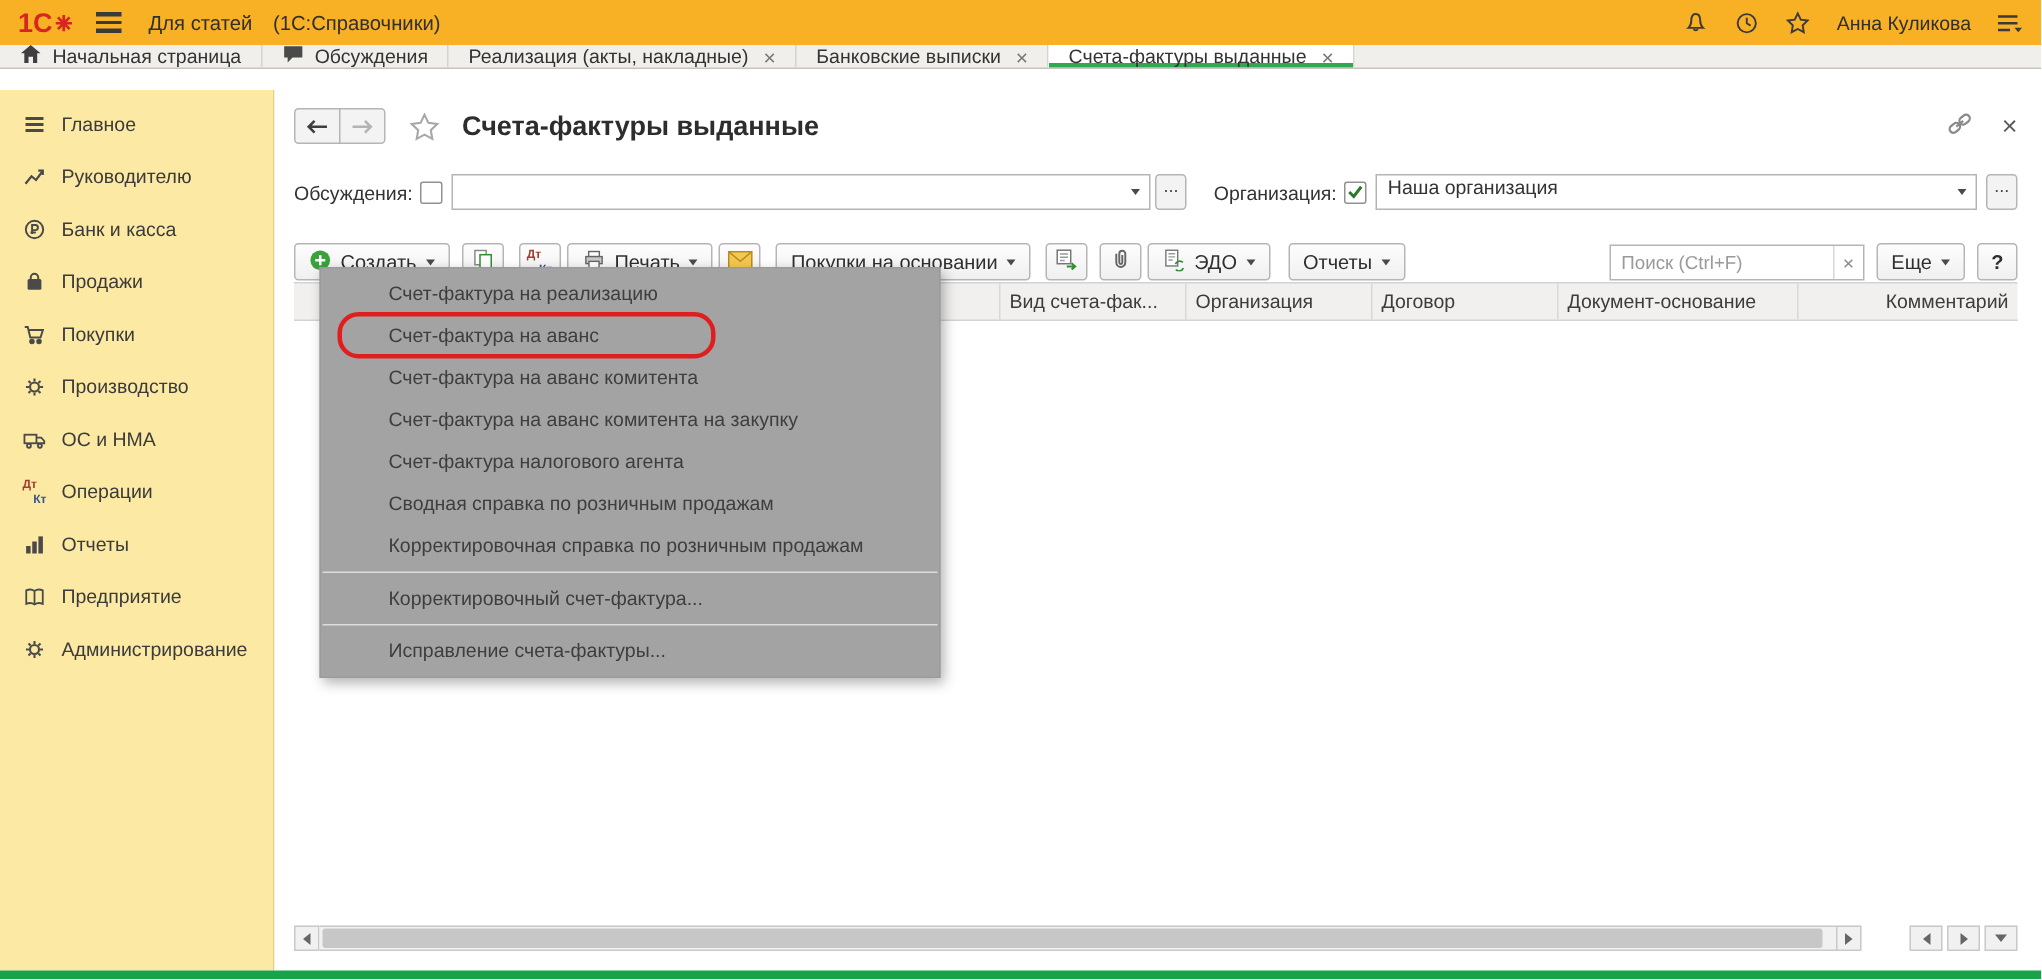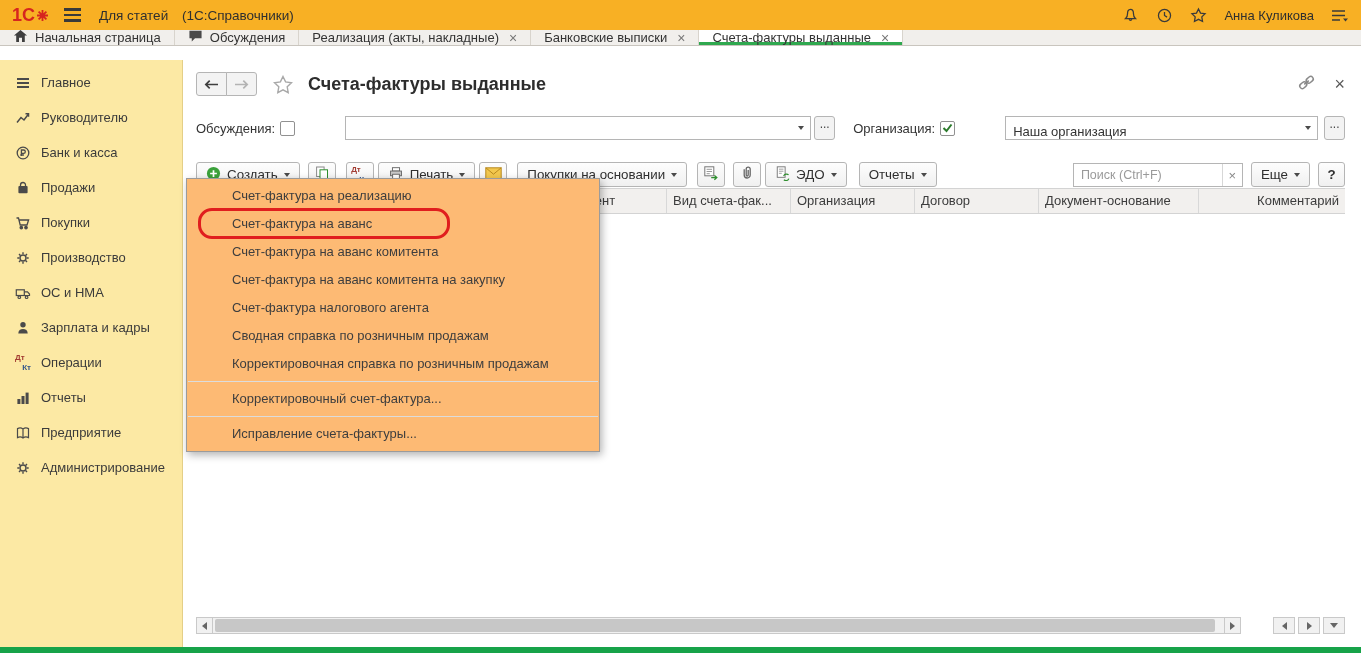--- a/index.html
+++ b/index.html
@@ -48,22 +48,22 @@
   .page-title { font-size:18px; font-weight:bold; margin-left:15px; color:#2d2d2d; }
   .title-right { margin-left:auto; display:flex; align-items:center; gap:18px; }
   .win-close { font-size:18px; color:#5a5a5a; cursor:pointer; line-height:1; }
 
   .filter-row { position:absolute; top:55px; left:13px; right:16px; height:26px;
                 display:flex; align-items:center; }
   .flabel { margin-right:5px; white-space:nowrap; }
   .checkbox { width:15px; height:15px; background:#fff; border:1px solid #919191; border-radius:2px;
               display:inline-flex; align-items:center; justify-content:center; margin-right:6px;
               cursor:pointer; flex:0 0 auto; }
-  .combo { display:flex; align-items:flex-end; height:24px; background:#fff;
-           border:1px solid #b5b5b5;margin-left:44px; }
+  .combo { display:flex; align-items:flex-start; height:24px; background:#fff;
+           border:1px solid #b5b5b5; }
   .combo .val { flex:1; padding:0 7px; white-space:nowrap; overflow:hidden; }
   .combo .dd { width:19px; align-self:stretch; display:flex; align-items:center;
                justify-content:center; cursor:pointer; }
   .combo.contractor { width:466px; }
   .combo.org { flex:1; margin-right:3px; }
   .caret { display:inline-block; width:0; height:0; border-left:3.5px solid transparent;
            border-right:3.5px solid transparent; border-top:4.5px solid #4a4a4a; }
   .mini-btn { width:21px; height:24px; border:1px solid #b5b5b5; background:#f3f3f3;
               border-radius:3px; display:flex; align-items:flex-start; justify-content:center;
               font-size:12px; color:#444; cursor:pointer; margin-left:3px; line-height:14px; }
@@ -110,21 +110,21 @@
            border-right:5px solid #666; }
   .tri-r { width:0; height:0; border-top:4px solid transparent; border-bottom:4px solid transparent;
            border-left:5px solid #666; }
   .tri-d { width:0; height:0; border-left:4px solid transparent; border-right:4px solid transparent;
            border-top:5px solid #666; }
   .corner-btns { position:absolute; right:16px; bottom:13px; display:flex; gap:3px; }
   .sq { width:22px; height:17px; border:1px solid #c9c9c9; background:#f1f1f1; display:flex;
         align-items:center; justify-content:center; cursor:pointer; }
 
   
-  .create-menu { position:absolute; left:3px; top:118px; width:414px; background:#fdba74;
+  .create-menu { position:absolute; left:30px; top:118px; width:414px; background:#a3a3a3;
                  border:1px solid #9b9b9b; box-shadow:2px 3px 8px rgba(0,0,0,.3);
                  padding:3px 0; z-index:10; }
   .mi { height:28px; line-height:28px; padding-left:45px; color:#3e3e3e; position:relative;
         white-space:nowrap; cursor:pointer; }
   .msep { height:1px; background:#dcdcdc; margin:3px 1px; }
   .hl-box { position:absolute; left:11px; top:-2px; width:252px; height:31px;
             border:3px solid #e01e1e; border-radius:14px; pointer-events:none; }
 
   .bottom-strip { position:absolute; left:0; bottom:0; width:100%; height:6px; background:#17a349; }
 </style>
@@ -266,29 +266,20 @@
     <div class="side-item">
       <span class="ic">
         <svg width="16" height="16" viewBox="0 0 16 16" fill="none" stroke="#4a4a4a" stroke-width="1.2">
           <rect x="1.3" y="4.8" width="8" height="5.7"></rect>
             <path d="M9.3 6.8h3.2l2 2.2v1.5H9.3"></path>
             <circle cx="4.3" cy="12.2" r="1.3"></circle>
             <circle cx="11.6" cy="12.2" r="1.3"></circle>
           </svg>
       </span>
       <span>ОС и НМА</span>
-    </div>
-    <div class="side-item">
-      <span class="ic">
-        <svg width="16" height="16" viewBox="0 0 16 16">
-            <circle cx="8" cy="4.8" r="2.7" fill="#4a4a4a"></circle>
-            <path d="M3.3 13.4c0-3 2-4.4 4.7-4.4s4.7 1.4 4.7 4.4z" fill="#4a4a4a"></path>
-          </svg>
-      </span>
-      <span>Зарплата и кадры</span>
     </div>
     <div class="side-item">
       <span class="ic dtkt">
         <span class="dt">Дт</span>
         <span class="kt">Кт</span>
       </span>
       <span>Операции</span>
     </div>
     <div class="side-item">
       <span class="ic">

